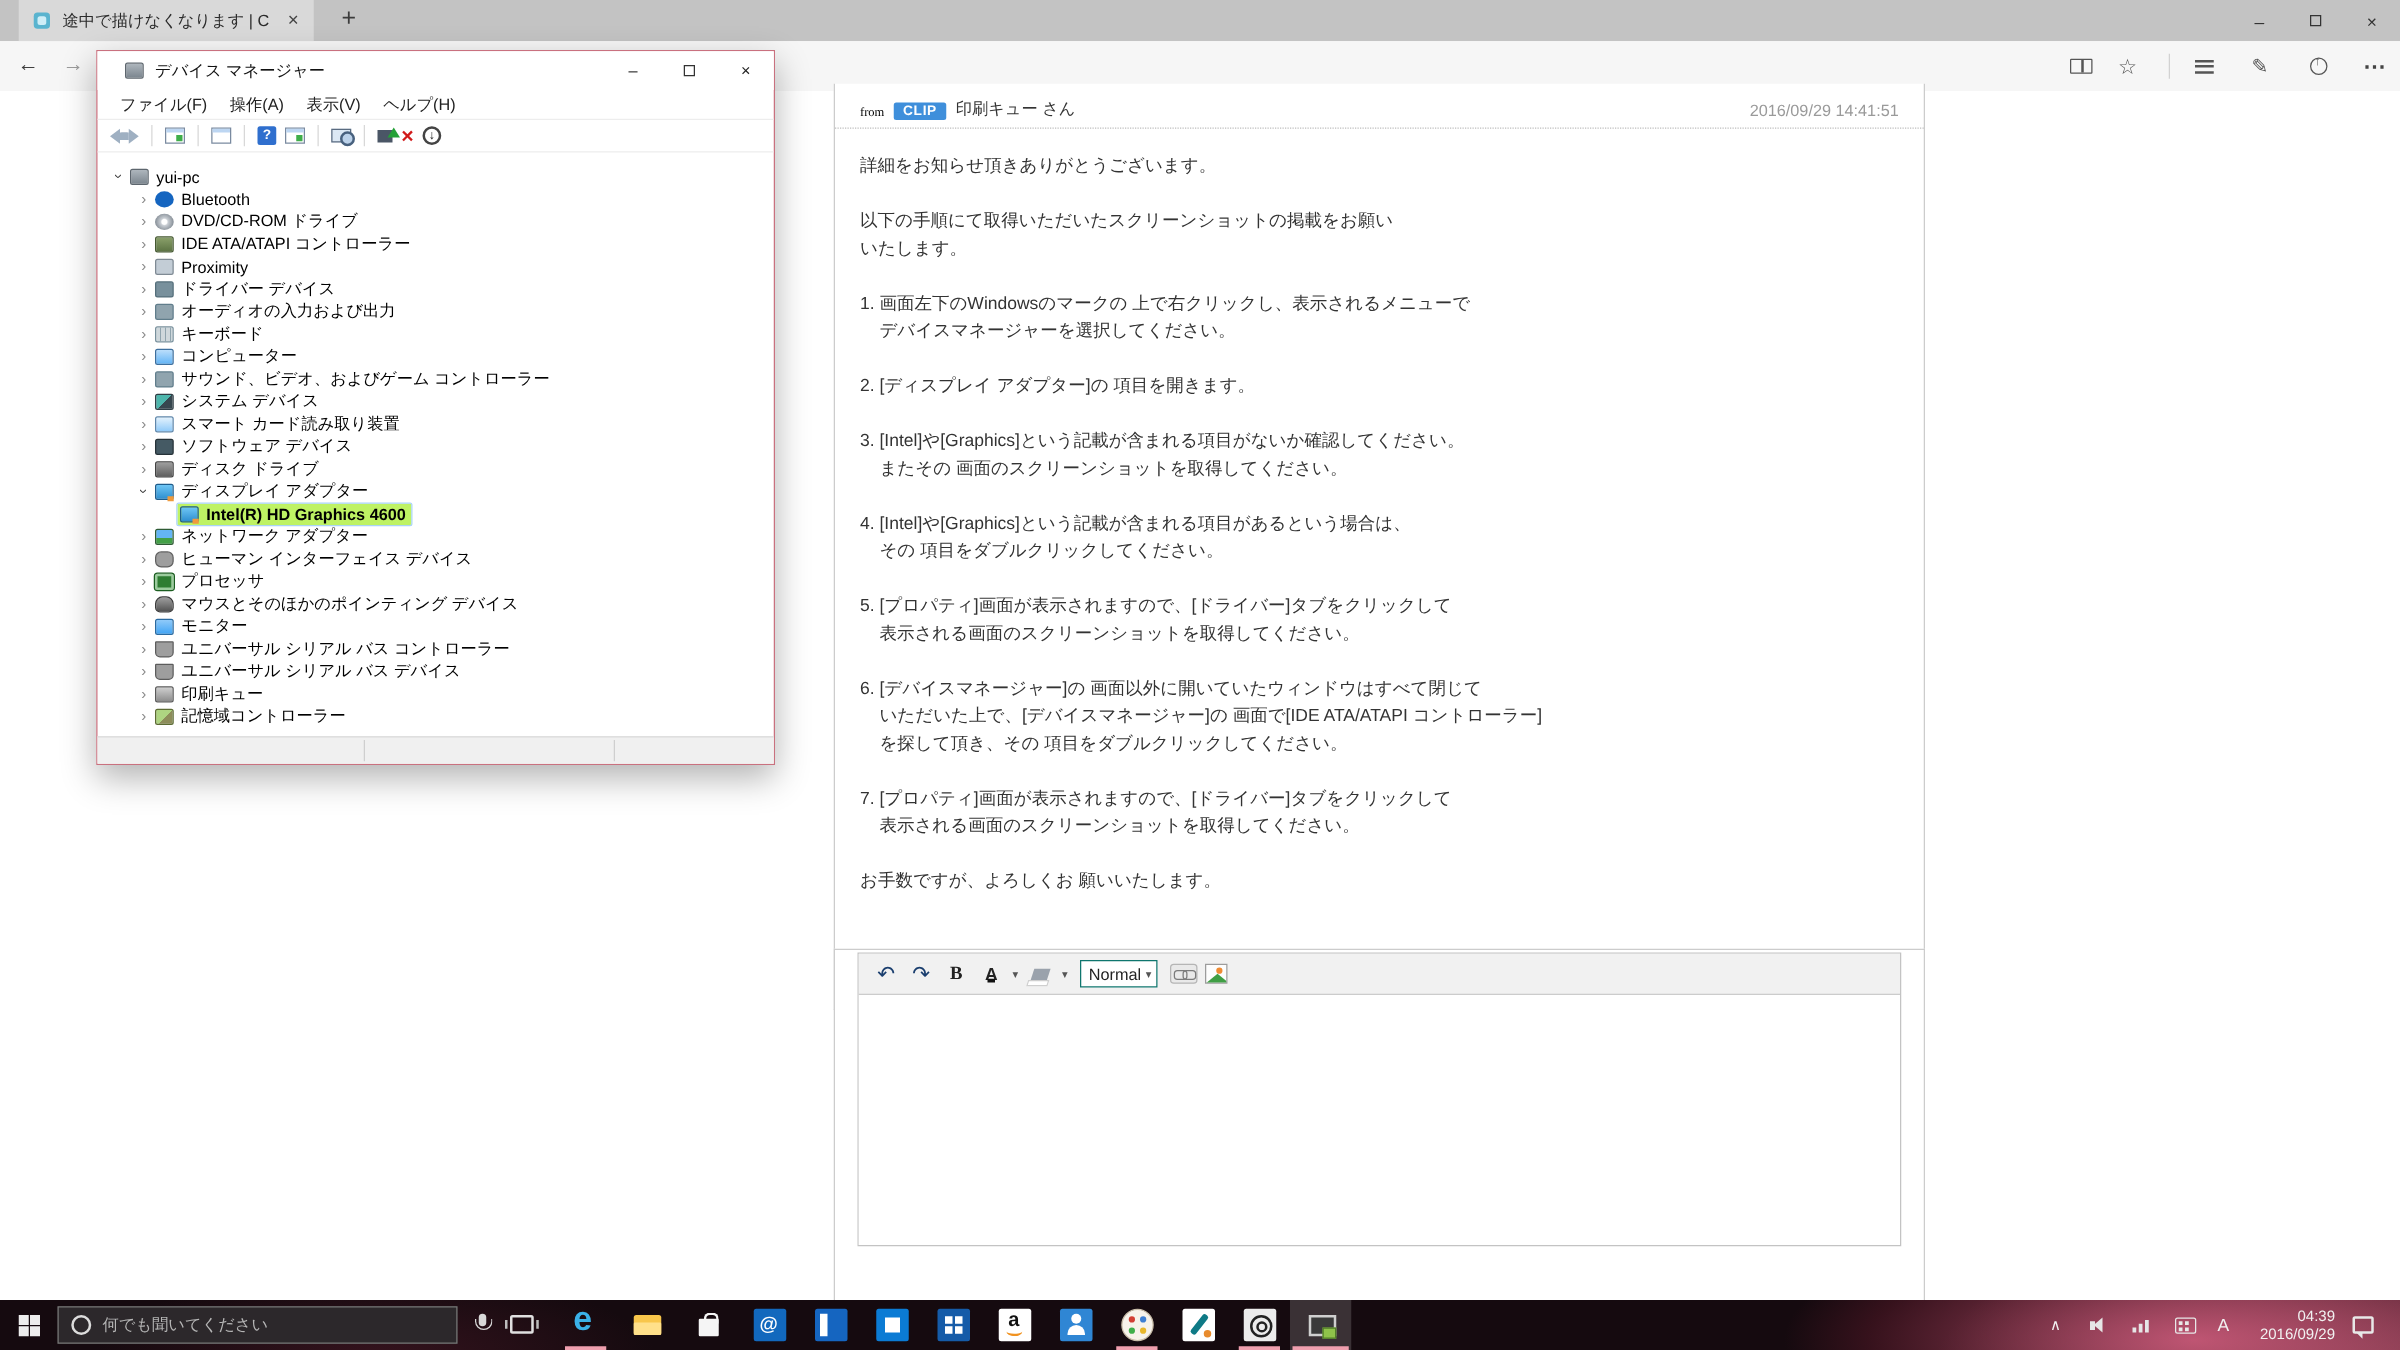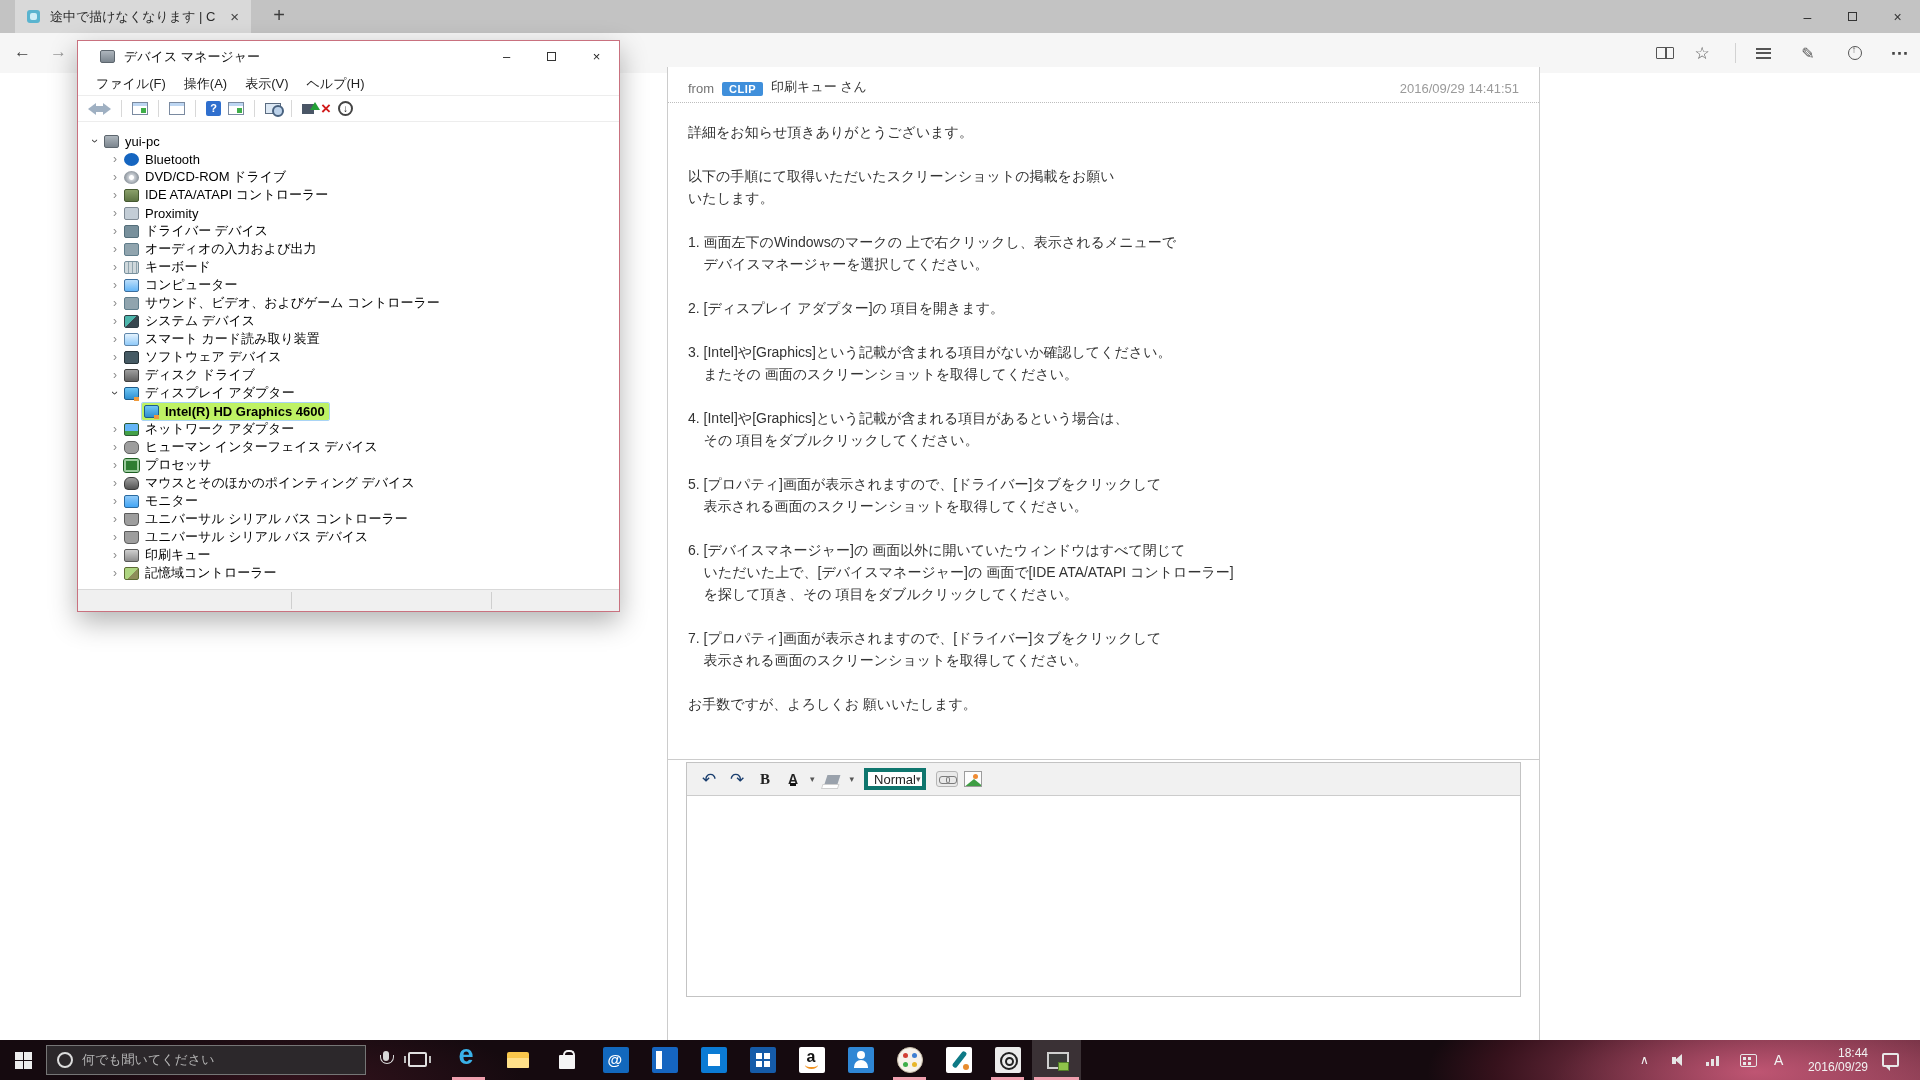--- a/index.html
+++ b/index.html
@@ -32,40 +32,40 @@
   .pen { font-size:16px; }
   .share-ic { width:14px; height:14px; border:1.5px solid #555; border-radius:50%; position:relative; }
   .share-ic::after { content:"↑"; position:absolute; left:2.5px; top:-3px; font-size:10px; color:#555; }
   .more { font-size:18px; font-weight:bold; color:#444; letter-spacing:1px; }
 
   #page { position:absolute; top:73px; left:0; right:0; bottom:0; background:#fff; }
 
   
   #post-box { position:absolute; left:667px; top:-6px; width:873px; height:741px; border:1px solid #ccc; border-top:none; background:#fff; }
   .from-row { height:36px; display:flex; align-items:flex-end; padding:0 20px 6px 20px; border-bottom:1px dotted #bdbdbd; }
-  .from-label { color:#737373; font-size:13px; }
+  .from-label { color:#000000; font-size:10px;font-family:Liberation Serif, serif; }
   .badge { background:#3f8fdb; color:#fff; font-size:11px; font-weight:bold; padding:1px 7px; border-radius:2px; margin:0 8px; letter-spacing:.5px; }
   .author { color:#333; font-size:13px; }
   .timestamp { margin-left:auto; color:#9a9a9a; font-size:13px; }
   .post-body { padding:18px 24px 0 20px; font-size:14px; line-height:22px; color:#333; white-space:pre-wrap; }
 
   
   #comment-box { position:absolute; left:667px; top:686px; width:873px; height:340px; border:1px solid #ccc; background:#fff; }
   .c-head { padding:15px 18px 9px 18px; font-size:15px; color:#333; }
   .c-warn { font-size:13px; color:#c0433b; margin-left:6px; }
   .editor { margin:2px 18px; border:1px solid #c3c3c3; }
   .ed-toolbar { height:33px; background:#f1f1f1; border-bottom:1px solid #ccc; display:flex; align-items:center; padding-left:10px; }
   .edb { display:flex; align-items:center; justify-content:center; min-width:24px; height:24px; margin-right:4px; color:#1a3e6e; font-size:17px; }
   .edb.bold { color:#222; font-weight:bold; font-size:15px; font-family:"Liberation Serif", serif; }
   .fontA { position:relative; color:#222; font-weight:bold; font-size:14px; }
   .fontA::after { content:""; position:absolute; left:2px; right:2px; bottom:1px; height:3px; background:#111; }
   .eraser { width:13px; height:9px; background:#9aa2ac; transform:skewX(-18deg); position:relative; }
   .eraser::after { content:""; position:absolute; left:-2px; right:-2px; bottom:-5px; height:3px; background:#fff; border:1px solid #cfcfcf; }
   .carext { font-size:9px; color:#555; margin:0 6px 0 1px; }
-  .fmt-select { width:62px; height:22px; border:4px solid #0f766e; background:#fff; font-size:13px; color:#222; display:flex; align-items:center; padding-left:6px; margin:0 4px; }
+  .fmt-select { width:62px; height:22px; border:1px solid #0f766e; background:#fff; font-size:13px; color:#222; display:flex; align-items:center; padding-left:6px; margin:0 4px; }
   .fmt-car { margin-left:auto; font-size:9px; color:#555; padding-right:4px; }
   .chain { width:22px; height:16px; border:1px solid #b5b5b5; border-radius:3px; background:#e9e9e9; position:relative; margin:0 6px; }
   .chain::before, .chain::after { content:""; position:absolute; top:4px; width:9px; height:6px; border:1.5px solid #7b7b7b; border-radius:3px; }
   .chain::before { left:2px; } .chain::after { left:9px; }
   .imgic { width:18px; height:16px; border:1px solid #9c9c9c; background:#fdfdfd; position:relative; overflow:hidden; }
   .imgic::before { content:""; position:absolute; bottom:-2px; left:-2px; border-left:11px solid transparent; border-right:11px solid transparent; border-bottom:9px solid #3f9e44; }
   .imgic::after { content:""; position:absolute; top:2px; right:3px; width:5px; height:5px; border-radius:50%; background:#ef8b33; }
   .ed-area { height:200px; background:#fff; }
 
   
@@ -598,17 +598,17 @@
     </span>
   <span class="tray net">
       <i></i>
       <i></i>
       <i></i>
     </span>
   <span class="tray imepad">
       <span class="imepad-box"></span>
     </span>
   <span class="tray ime-a">A</span>
-  <span class="tray clock"><span>18:44</span><br><span>2016/09/29</span></span>
+  <span class="tray clock"><span>04:39</span><br><span>2016/09/29</span></span>
   <span class="tray notif">
       <span class="notif-box"></span>
     </span>
 </div>
 
 </body></html>

